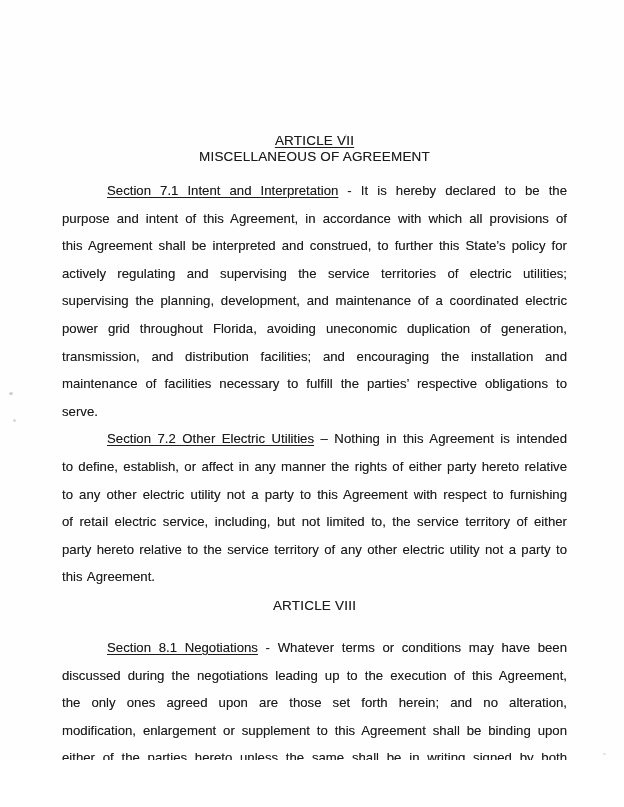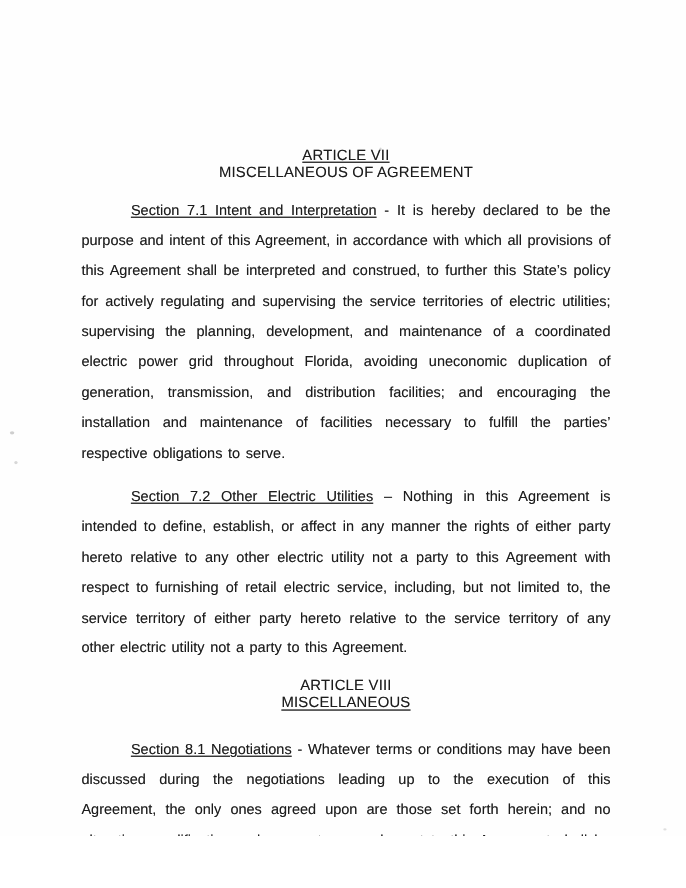--- a/index.html
+++ b/index.html
@@ -35,21 +35,21 @@
     text-underline-offset: 2px;
   }
   .heading-1 {
     margin-bottom: 12px;
   }
   .heading-2 {
     margin-top: 7px;
     margin-bottom: 20px;
   }
   .para {
-    margin: 12px;
+    margin: 0;
     text-align: justify;
     text-indent: 45px;
     font-size: 13.2px;
     line-height: 27.6px;
     word-spacing: 1.4px;
   }
   .sec-heading {
     text-decoration: underline;
     text-underline-offset: 2px;
   }
@@ -81,21 +81,20 @@
     <span class="h-line ul">ARTICLE VII</span>
     <span class="h-line">MISCELLANEOUS OF AGREEMENT</span>
   </div>
 
   <p class="para"><span class="sec-heading">Section 7.1 Intent and Interpretation</span><span> - It is hereby declared to be the purpose and intent of this Agreement, in accordance with which all provisions of this Agreement shall be interpreted and construed, to further this State’s policy for actively regulating and supervising the service territories of electric utilities; supervising the planning, development, and maintenance of a coordinated electric power grid throughout Florida, avoiding uneconomic duplication of generation, transmission, and distribution facilities; and encouraging the installation and maintenance of facilities necessary to fulfill the parties’ respective obligations to serve.</span></p>
 
   <p class="para"><span class="sec-heading">Section 7.2 Other Electric Utilities</span><span> – Nothing in this Agreement is intended to define, establish, or affect in any manner the rights of either party hereto relative to any other electric utility not a party to this Agreement with respect to furnishing of retail electric service, including, but not limited to, the service territory of either party hereto relative to the service territory of any other electric utility not a party to this Agreement.</span></p>
 
   <div class="article-heading heading-2">
     <span class="h-line">ARTICLE VIII</span>
-    <span class="h-line ul">MISCELLANEOUS</span>
   </div>
 
   <p class="para"><span class="sec-heading">Section 8.1 Negotiations</span><span> - Whatever terms or conditions may have been discussed during the negotiations leading up to the execution of this Agreement, the only ones agreed upon are those set forth herein; and no alteration, modification, enlargement or supplement to this Agreement shall be binding upon either of the parties hereto unless the same shall be in writing signed by both parties and attached hereto.</span></p>
 
 
   <div class="page-number">15</div>
 
   <div class="speck speck-1"></div>
   <div class="speck speck-2"></div>
   <div class="speck speck-3"></div>

